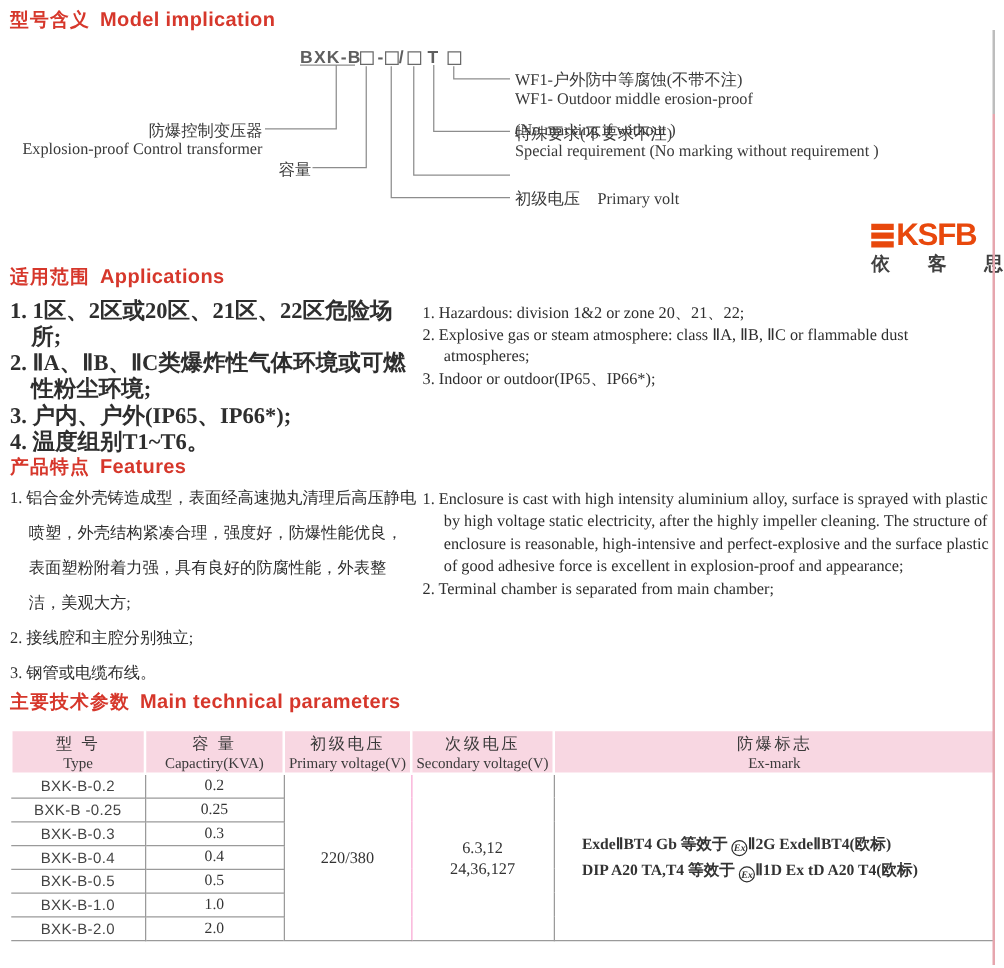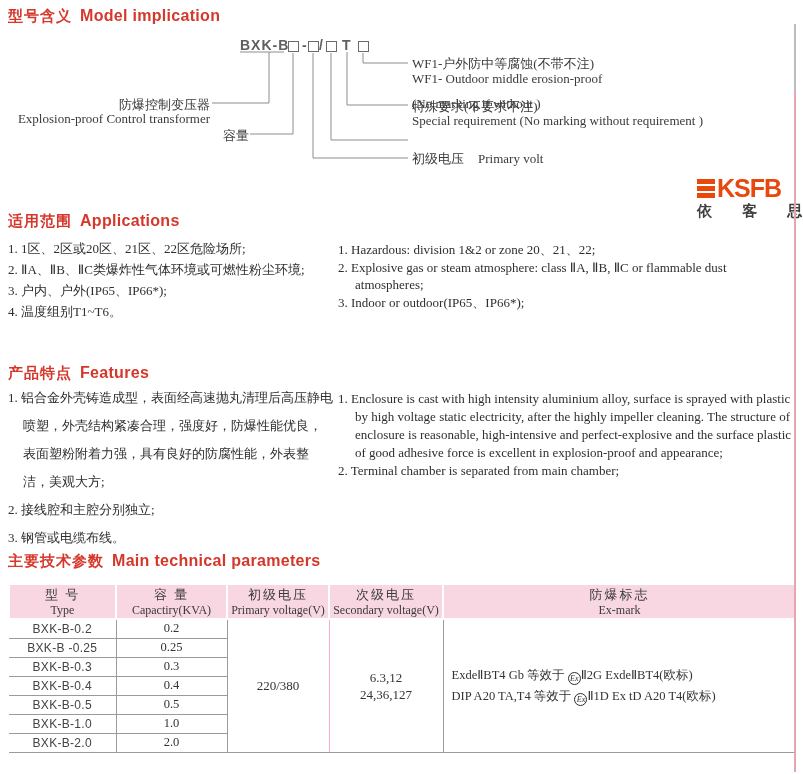--- a/index.html
+++ b/index.html
@@ -39,21 +39,21 @@
     color:#e8480c; letter-spacing:-1px; line-height:25px;
   }
   .logo-zh {
     font-family:"Liberation Sans", sans-serif; font-weight:bold; font-size:15px;
     color:#404040; letter-spacing:13px; margin-top:1px; white-space:nowrap;
   }
 
   
   .col-list { position:absolute; list-style:none; }
   .col-list li { padding-left:17px; text-indent:-17px; }
-  .zh-app { left:8px; top:238px; width:328px; font-size:13px; line-height:21px; }
+  .zh-app { left:8px; top:238px; width:328px; font-size:18px; line-height:21px;font-weight:bold; }
   .en-app { left:338px; top:241px; width:452px; font-size:13px; line-height:17.5px; }
   .zh-feat { left:8px; top:384px; width:326px; font-size:13px; line-height:28px; }
   .zh-feat li { padding-left:15px; text-indent:-15px; }
   .en-feat { left:338px; top:390px; width:458px; font-size:13px; line-height:18px; }
 
   
   .params-table {
     position:absolute; left:8px; top:583px; width:787px;
     border-collapse:collapse; table-layout:fixed;
   }
@@ -67,21 +67,21 @@
     height:19px; padding:0; text-align:center; vertical-align:middle;
     font-size:12.5px; color:#333;
   }
   .params-table td.c-type {
     border-right:1px solid #9a9a9a; border-bottom:1px solid #9a9a9a;
     font-family:"Liberation Sans", sans-serif; font-size:12px; letter-spacing:0.3px; color:#444;
   }
   .params-table td.c-cap { border-right:1px solid #9a9a9a; border-bottom:1px solid #9a9a9a; }
   .params-table td.c-prim { border-right:1px solid #f9a8d4; border-bottom:1px solid #9a9a9a; font-size:13px; }
   .params-table td.c-sec { border-right:1px solid #9a9a9a; border-bottom:1px solid #9a9a9a; font-size:13px; line-height:17px; }
-  .params-table td.c-ex { border-bottom:1px solid #9a9a9a; text-align:left; padding-left:8px; line-height:21px; }
+  .params-table td.c-ex { border-bottom:1px solid #9a9a9a; text-align:left; padding-left:22px; line-height:21px;font-weight:bold; }
   .atex {
     display:inline-block; width:13px; height:13px; border:1px solid #2e2e2e; border-radius:50%;
     font-size:8px; line-height:11px; text-align:center; font-style:italic; vertical-align:-2px;
     font-family:"Liberation Serif", serif;
   }
 
   
   .edge-line {
     position:absolute; left:794px; top:24px; width:2px; height:748px;
     background:linear-gradient(#bdbdbd 0 9%, #e6a6ae 9% 100%);

